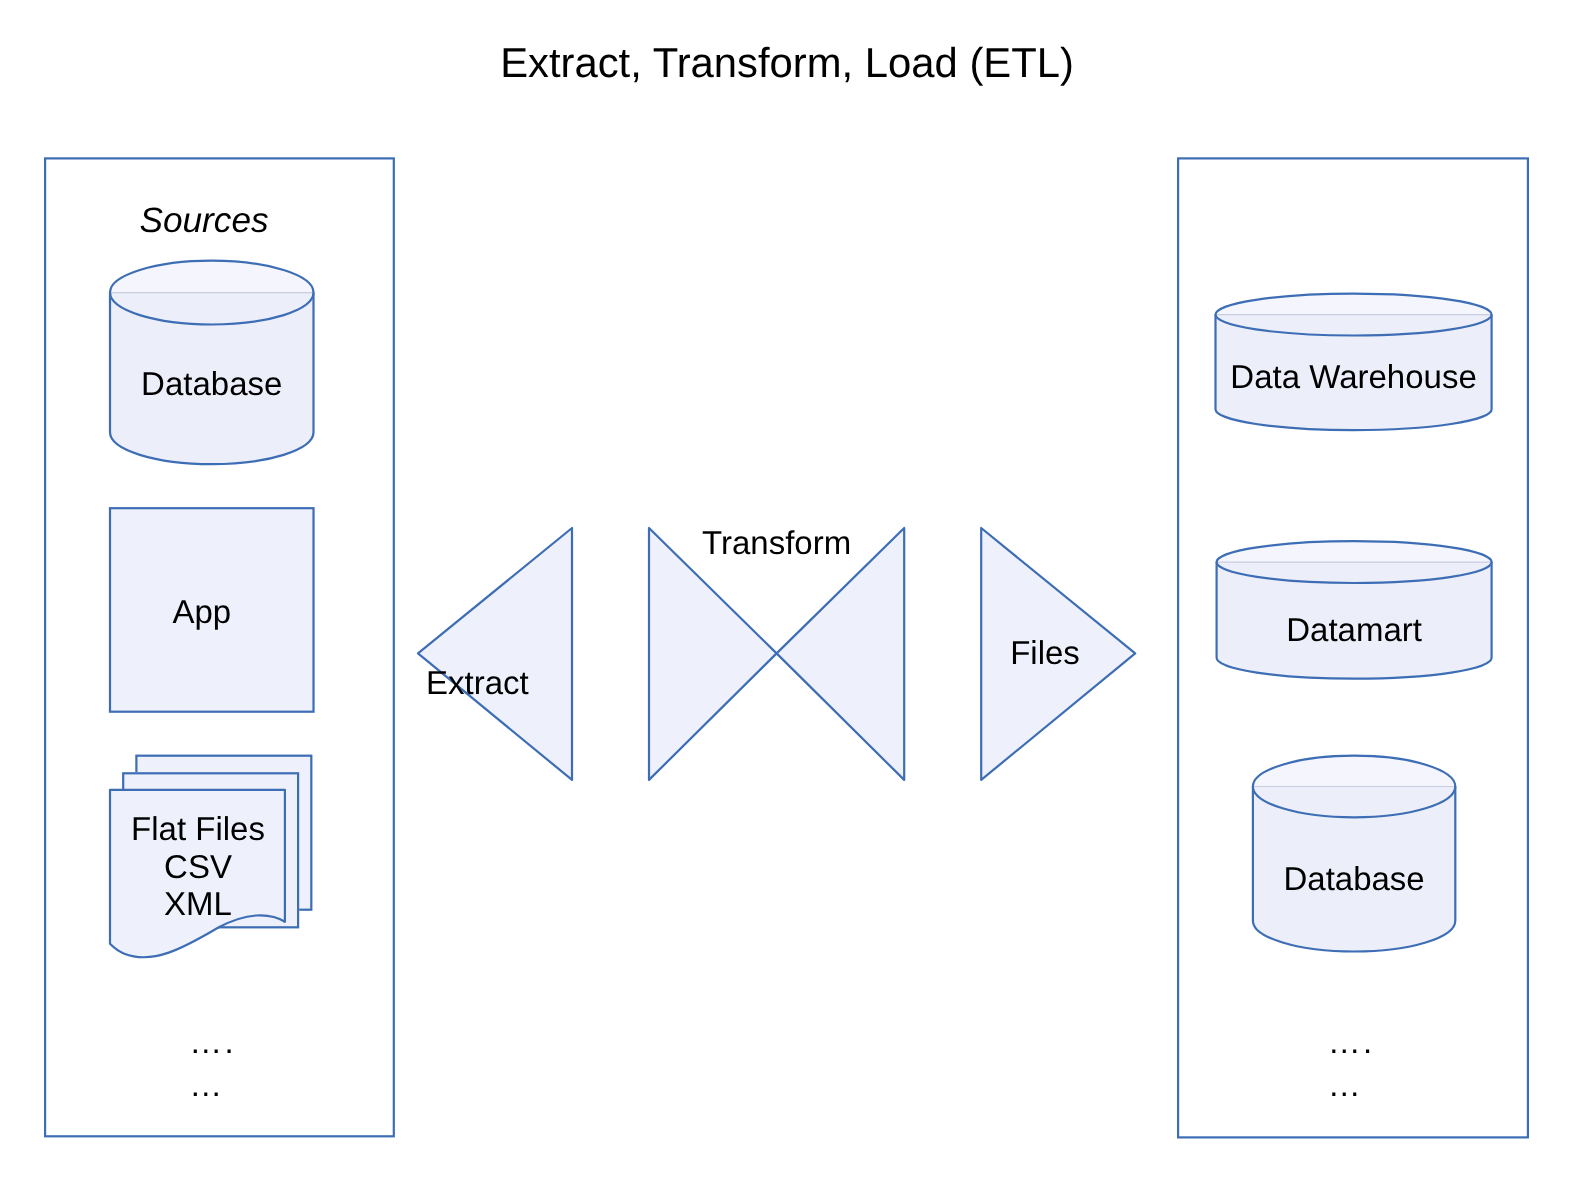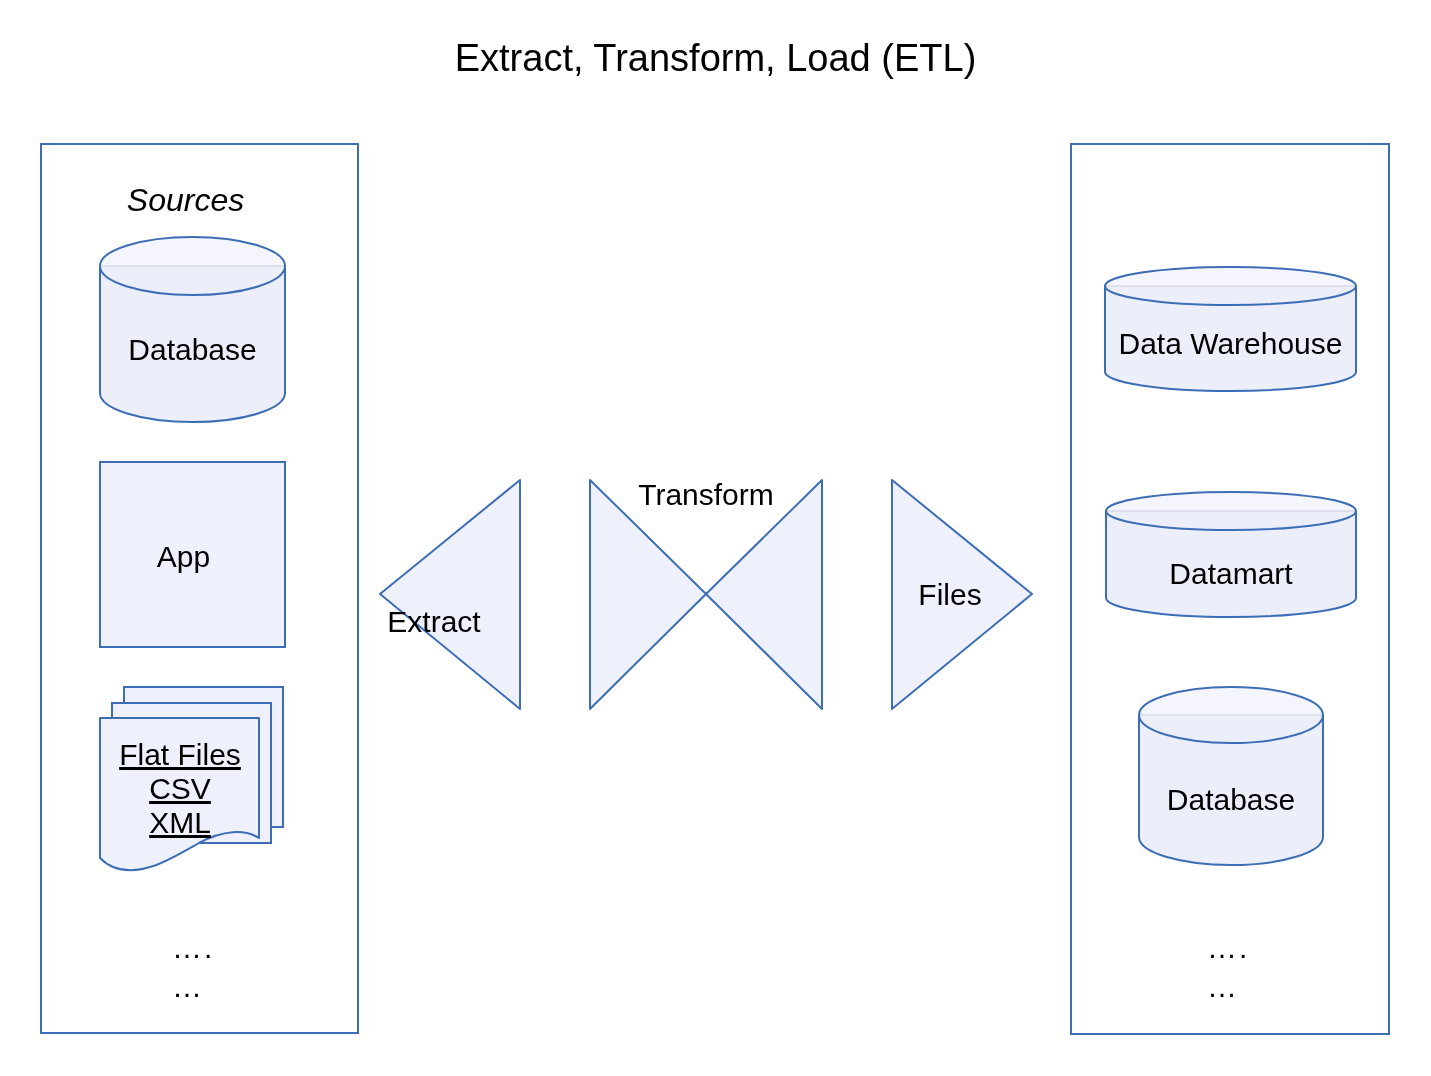--- a/index.html
+++ b/index.html
@@ -93,21 +93,21 @@
   <div class="label" style="left:98px; top:333px; width:189px;">Database</div>
 
   <div class="app-box" style="left:99px; top:461px; width:187px; height:187px;"></div>
   <div class="label" style="left:99px; top:540px; width:169px;">App</div>
 
   <div class="sheet" style="left:123px; top:686px;"></div>
   <div class="sheet" style="left:111px; top:702px;"></div>
   <svg class="shape-svg" style="left:99px; top:717px;" width="162" height="160" viewBox="0 0 162 160">
     <path class="doc" d="M1,1 H160 V121 C146,112 124,113 100,126 C72,142 42,161 14,150 C9,148 5,145 1,141 Z"></path>
   </svg>
-  <div class="label" style="left:100px; top:738px; width:160px;text-decoration:underline;">
+  <div class="label" style="left:100px; top:738px; width:160px;">
     <span style="display:block;">Flat Files</span>
     <span style="display:block;">CSV</span>
     <span style="display:block;">XML</span>
   </div>
 
   <div class="dots" style="left:172px; top:928px;">
     <div>….</div>
     <div>…</div>
   </div>
 

